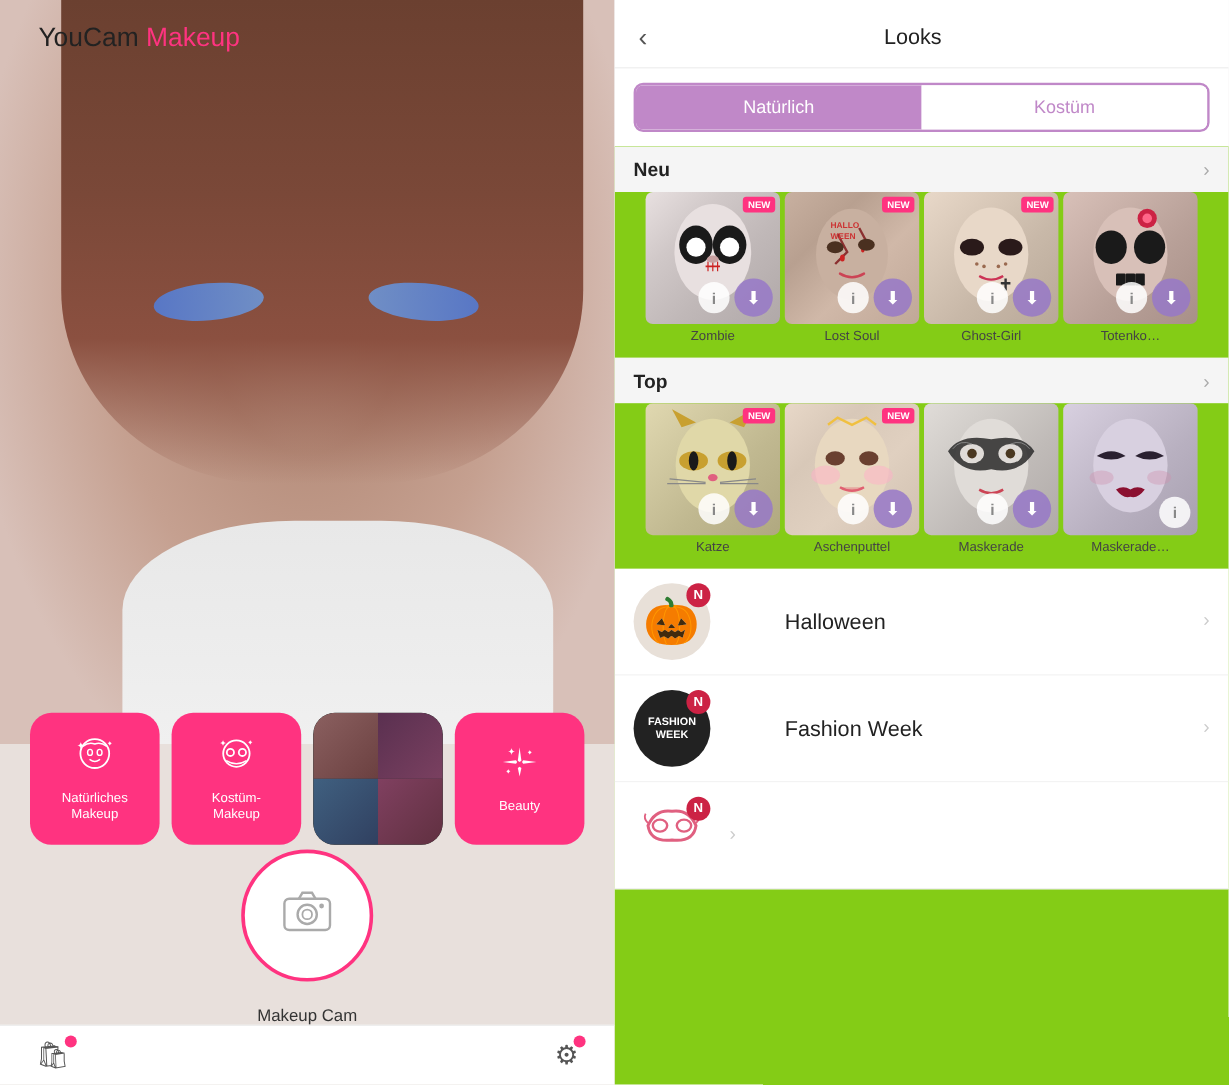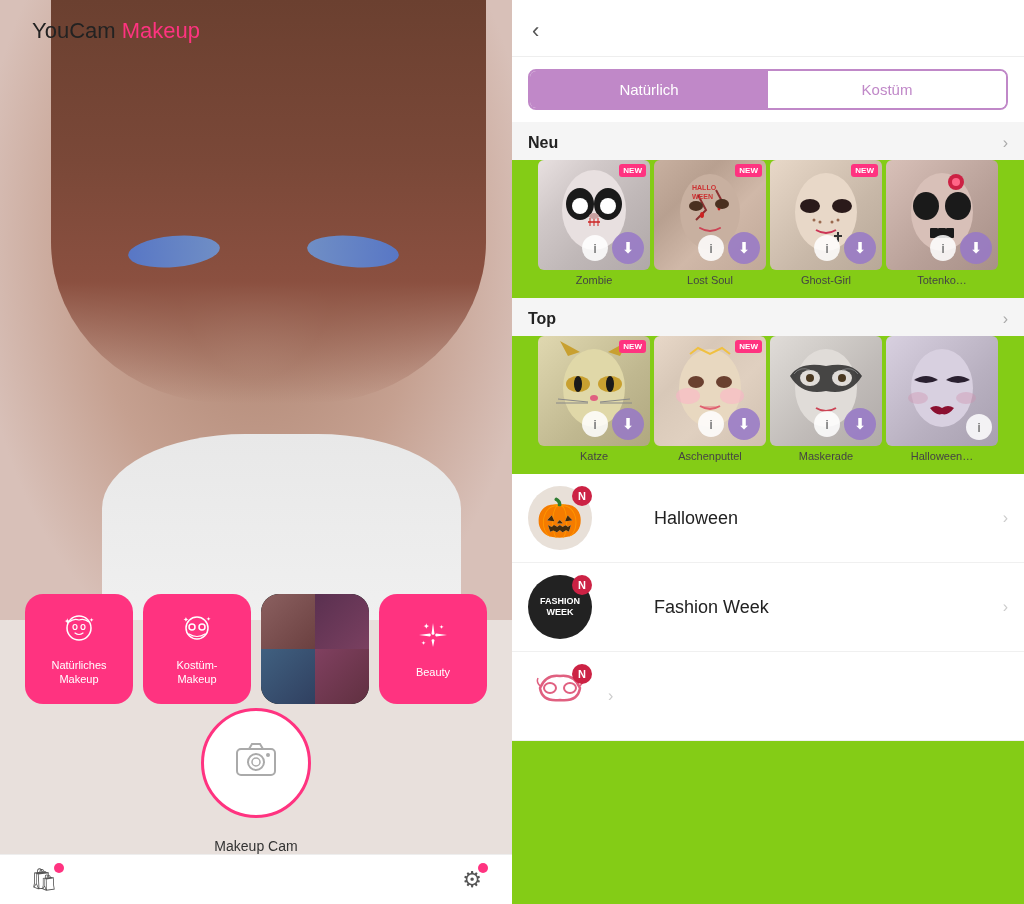--- a/index.html
+++ b/index.html
@@ -460,20 +460,21 @@
       ⚙
       <div class="nav-badge"></div>
     </div>
   </div>
 </div>
 
 <div class="right-panel">
 
   <div class="panel-header">
     <span class="back-btn">‹</span>
+    <span class="panel-title">Looks</span>
     <span style="width:32px;"></span>
   </div>
 
   <div class="tab-bar">
     <button class="tab-btn active">Natürlich</button>
     <button class="tab-btn inactive">Kostüm</button>
   </div>
 
   <div class="panel-scroll">
 
@@ -701,21 +702,21 @@
               <path d="M44 72 Q50 68 56 72 Q62 68 68 72 Q62 80 56 78 Q50 80 44 72 Z" fill="#8b1030"></path>
 
               <ellipse cx="32" cy="62" rx="10" ry="6" fill="#d090b0" opacity="0.4"></ellipse>
               <ellipse cx="80" cy="62" rx="10" ry="6" fill="#d090b0" opacity="0.4"></ellipse>
             </svg>
           </div>
           <div class="look-actions">
             <div class="look-info-btn">i</div>
           </div>
         </div>
-        <span class="look-label">Halloween…</span>
+        <span class="look-label">Maskerade…</span>
       </div>
     </div>
 
     <div class="category-list">
 
       <div class="category-item">
         <div class="category-icon-wrap cat-halloween">
           <span class="pumpkin-icon">🎃</span>
           <div class="cat-badge">N</div>
         </div>

